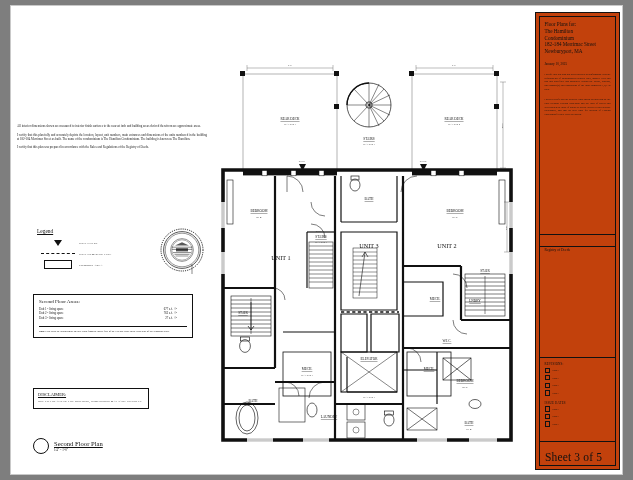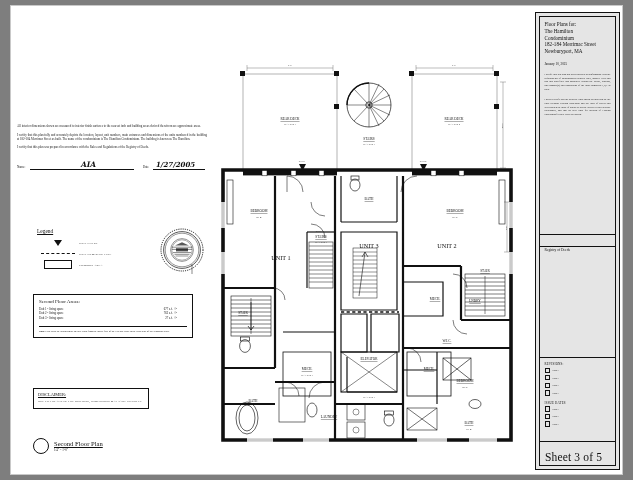--- a/index.html
+++ b/index.html
@@ -56,21 +56,21 @@
 
   
   #plantitle{position:absolute;left:22px;top:432px;display:flex;align-items:center;}
   #plantitle .bullet{width:14px;height:14px;border-radius:50%;
                      border:1.1px solid #111;background:#fff;margin-right:5px;}
   .pt-main{font-size:6.6px;color:#111;text-decoration:underline;line-height:1.1;}
   .pt-scale{font-size:3px;color:#111;margin-top:1px;}
 
   
   #tb{position:absolute;left:524px;top:6px;width:83px;height:456px;
-      border:.8px solid #111;background:#e5e5e5;}
+      border:.8px solid #111;background:#c2410c;}
   #tb .inner{position:absolute;left:3px;top:3px;right:3px;bottom:3px;
              border:.6px solid #111;}
   .tb-pad{padding:4px 4.5px;}
   .tb-title{font-size:5.1px;line-height:1.34;color:#111;}
   .tb-date{font-size:3.3px;color:#111;margin-top:7px;}
   .tb-cert{font-size:2.52px;line-height:1.45;color:#111;text-align:justify;
            margin-top:7px;}
   .tb-div{position:absolute;left:0;right:0;border-top:.6px solid #111;}
   .tb-sec-title{font-size:3.5px;color:#111;}
   .rev-head{font-size:3.1px;color:#111;letter-spacing:.2px;margin-bottom:1.5px;}
@@ -96,29 +96,20 @@
 </head>
 <body>
 
 <div id="sheet">
 
   <div id="leftcol">
     <p class="para">All interior dimensions shown are measured to interior finish surfaces to the nearest inch and building areas derived therefrom are approximate areas.</p>
     <p class="para">I certify that this plan fully and accurately depicts the location, layout, unit numbers, main entrances and dimensions of the units numbered in the building at 182-184 Merrimac Street as built. The name of the condominium is The Hamilton Condominium. The building is known as The Hamilton.</p>
     <p class="para">I certify that this plan was prepared in accordance with the Rules and Regulations of the Registry of Deeds.</p>
 
-    <div id="signrow">
-      <span class="siglab" style="left:0;">Name:</span>
-      <span class="sigline" style="left:13px;top:12px;width:104px;"></span>
-      <span class="hand" style="left:17px;top:1.5px;font-size:9px;transform:rotate(-3deg);">𝒜𝒶𝒾𝒾𝒼</span>
-      <span class="hand" style="left:64px;top:3.5px;font-size:7.5px;">AIA</span>
-      <span class="siglab" style="left:126px;">Date</span>
-      <span class="sigline" style="left:136px;top:12px;width:52px;"></span>
-      <span class="hand" style="left:139px;top:3px;font-size:7px;">1/27/2005</span>
-    </div>
   </div>
 
   <div id="legend">
     <div class="legend-title">Legend</div>
 
     <div class="leg-row">
       <span class="leg-sym">
           <span class="tri"></span>
         </span>
       <span class="leg-txt">UNIT ENTRY</span>

